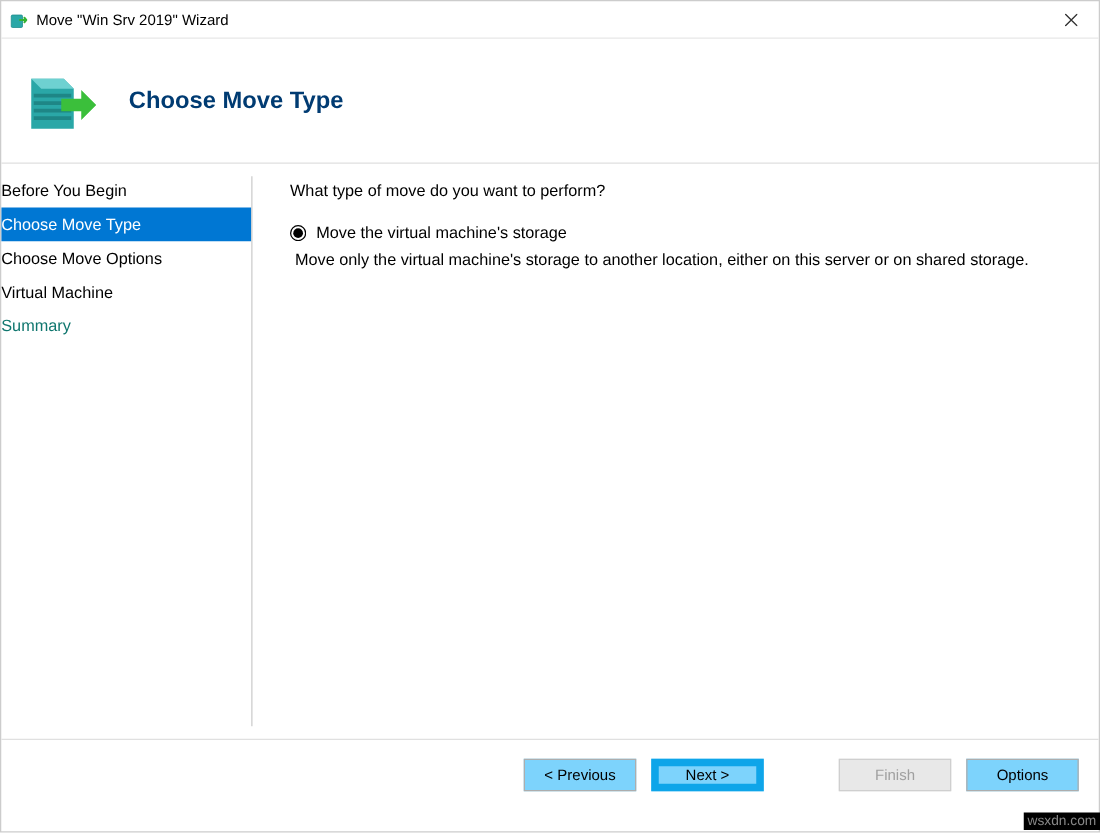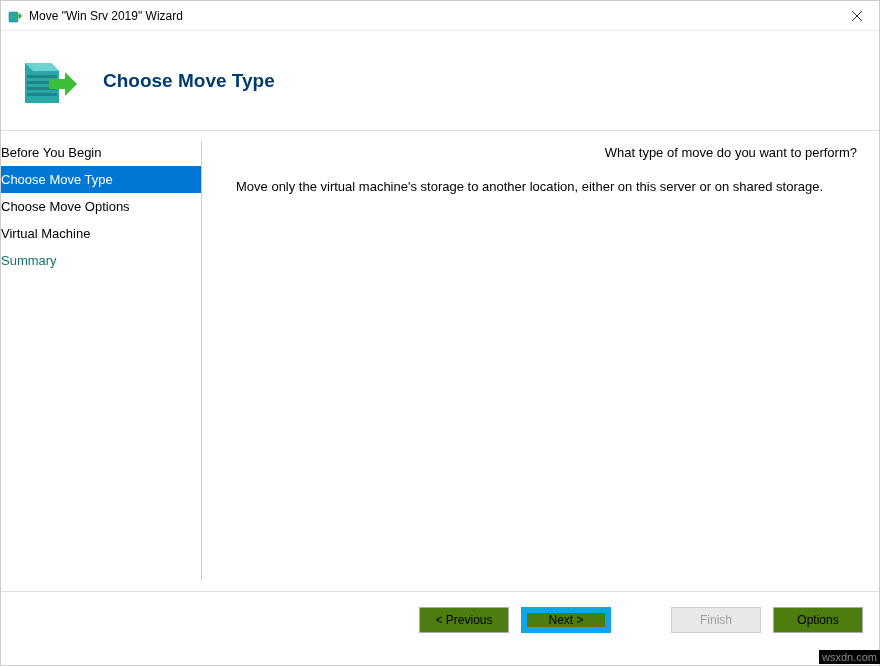--- a/index.html
+++ b/index.html
@@ -80,21 +80,20 @@
       background: #ccc;
       margin: 10px 0;
     }
     .main {
       flex: 1;
       padding: 14px 22px 14px 30px;
     }
     .main .question {
       font-size: 13px;
       margin-bottom: 18px;
-      text-align: right;
     }
     .option-row {
       display: flex;
       align-items: flex-start;
       gap: 8px;
       margin-bottom: 6px;
     }
     .option-row input[type=radio] {
       margin-top: 2px;
       accent-color: #000;
@@ -115,21 +114,21 @@
       align-items: center;
       justify-content: flex-end;
       gap: 12px;
       padding-right: 16px;
       border-top: 1px solid #e0e0e0;
     }
     .btn {
       min-width: 90px;
       height: 26px;
       border: 1px solid #adadad;
-      background: #4d7c0f;
+      background: #7dd3fc;
       font-size: 12px;
       font-family: inherit;
       padding: 0 12px;
       cursor: default;
     }
     .btn.default {
       border: 6px solid #0ea5e9;
     }
     .btn:disabled {
       color: #a0a0a0;
@@ -188,20 +187,24 @@
   <div class="sidebar">
     <div class="sidebar-item">Before You Begin</div>
     <div class="sidebar-item selected">Choose Move Type</div>
     <div class="sidebar-item">Choose Move Options</div>
     <div class="sidebar-item">Virtual Machine</div>
     <div class="sidebar-item future">Summary</div>
   </div>
   <div class="divider"></div>
   <div class="main">
     <div class="question">What type of move do you want to perform?</div>
+    <div class="option-row">
+      <input type="radio" checked="" style="">
+      <span class="option-label">Move the virtual machine's storage</span>
+    </div>
     <div class="option-desc">Move only the virtual machine's storage to another location, either on this server or on shared storage.</div>
   </div>
 </div>
 
 <div class="button-bar">
   <button class="btn">&lt; Previous</button>
   <button class="btn default">Next &gt;</button>
   <button class="btn" disabled="">Finish</button>
   <button class="btn">Options</button>
 </div>

